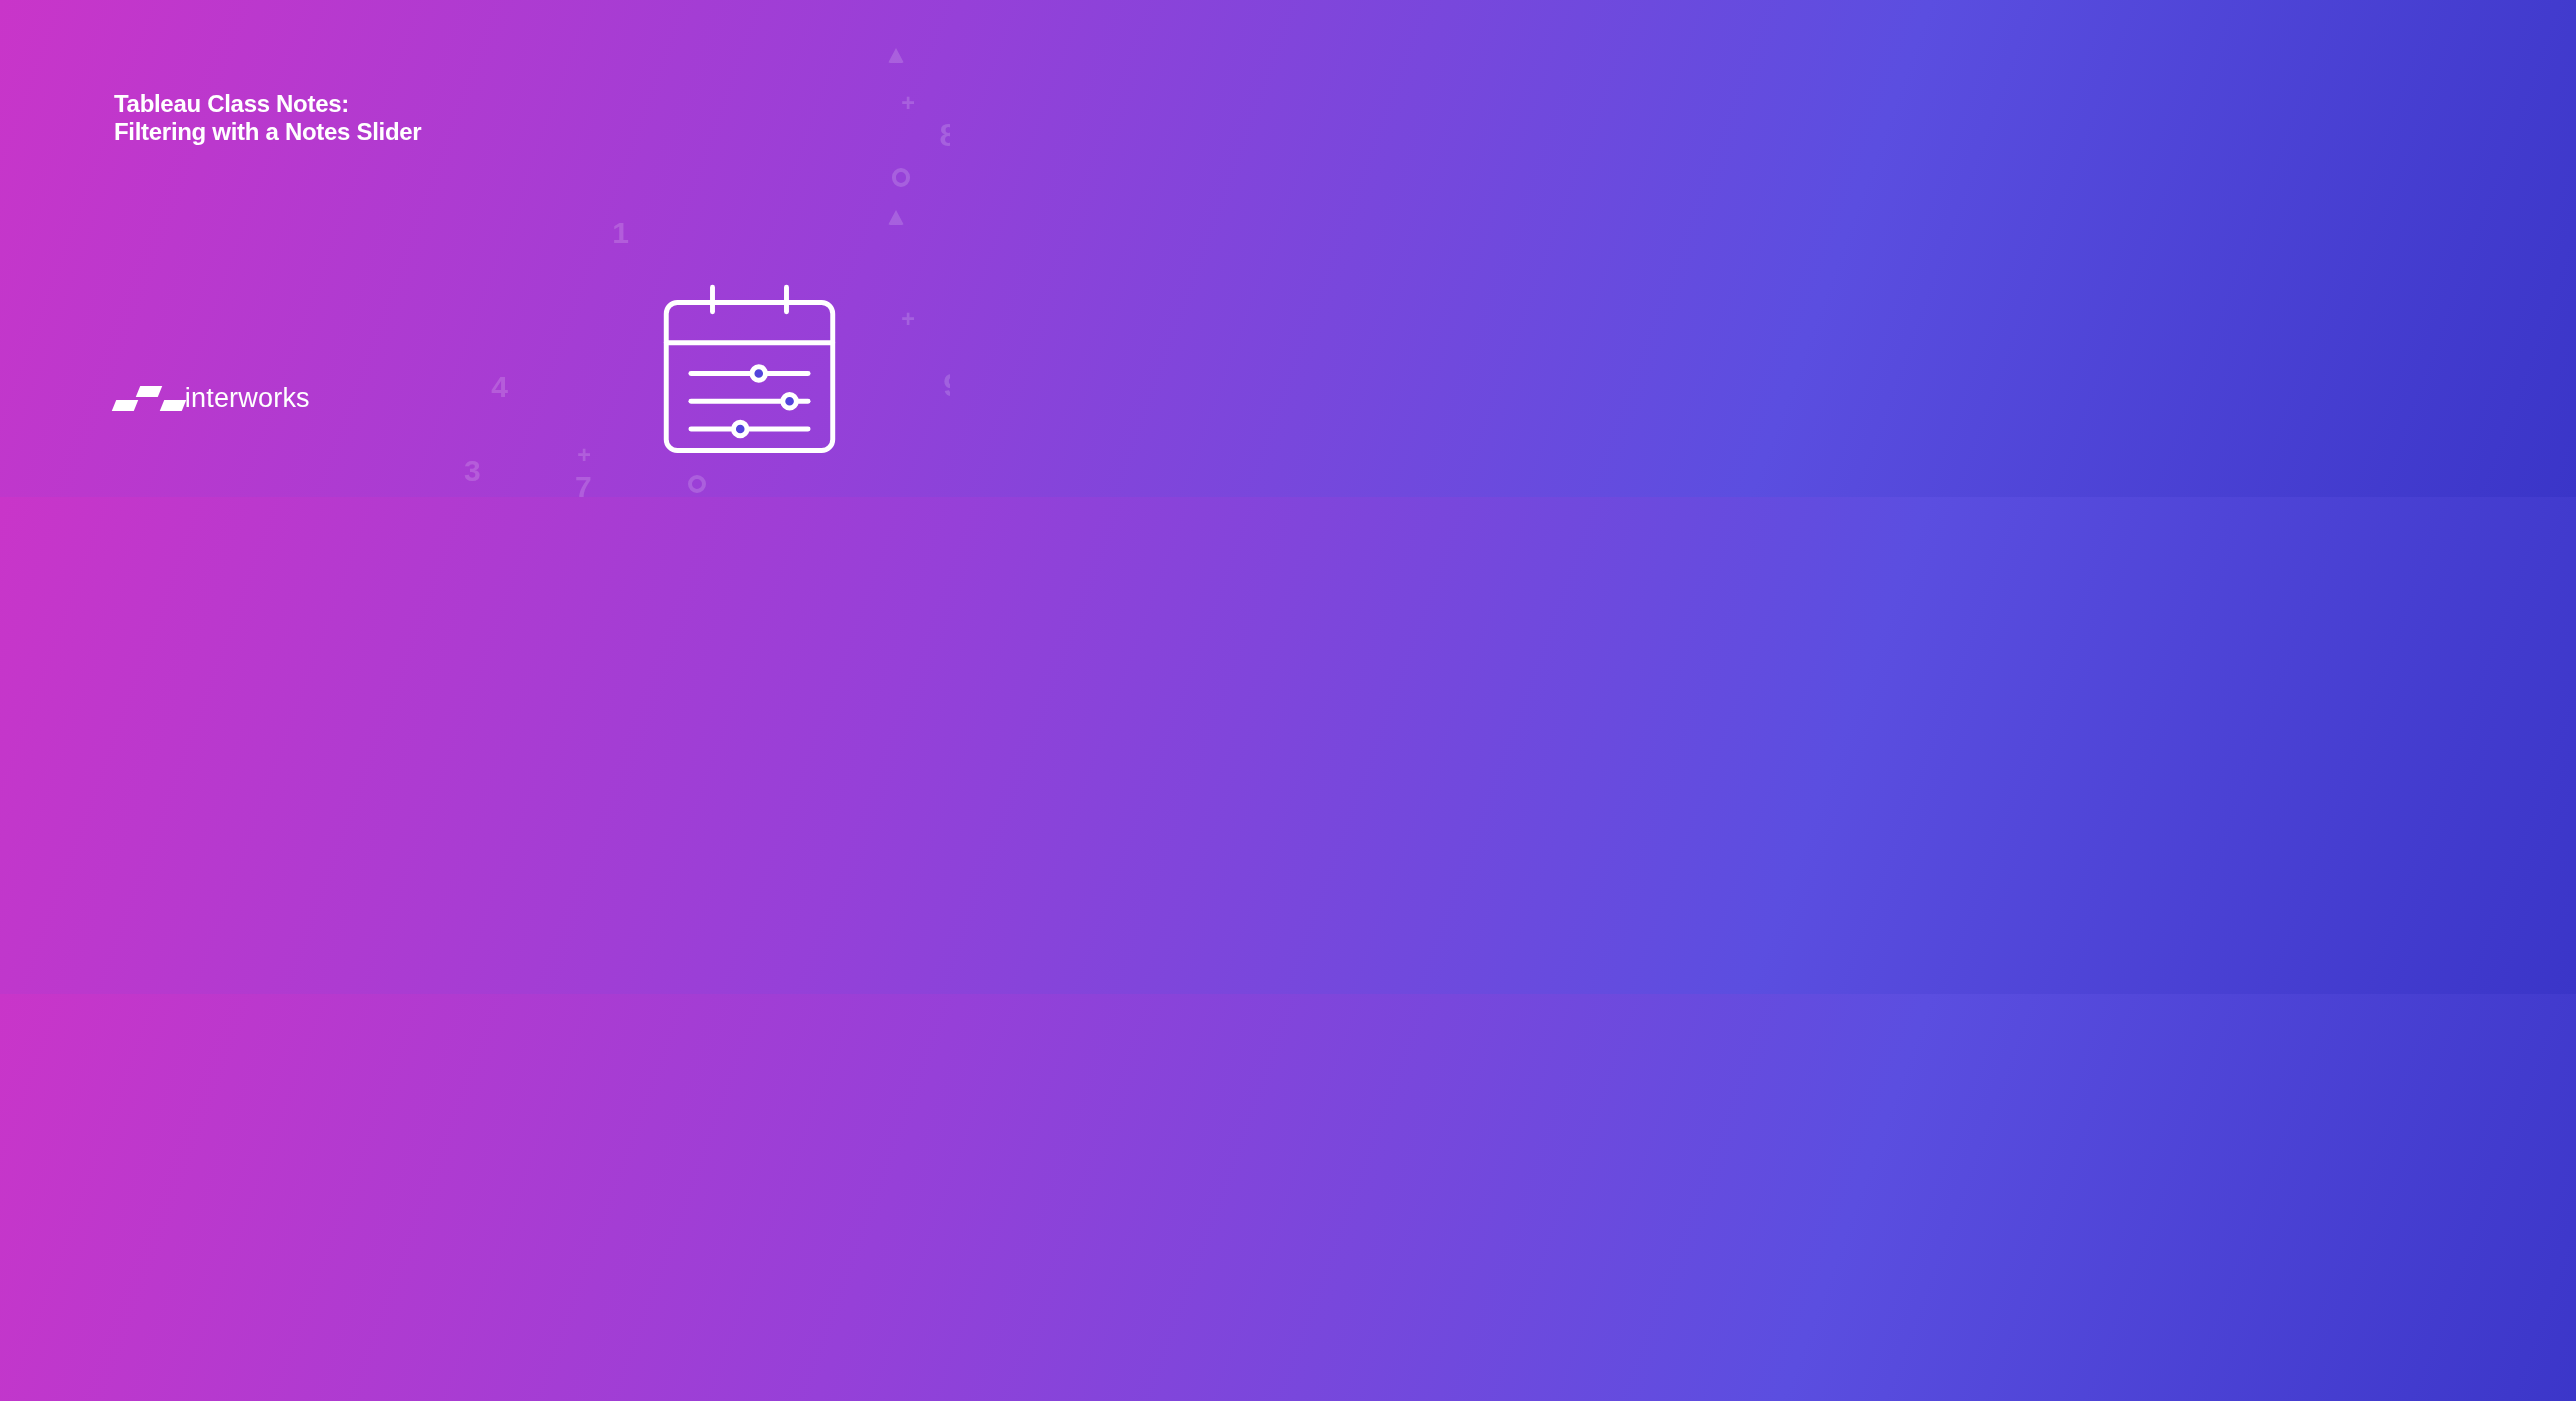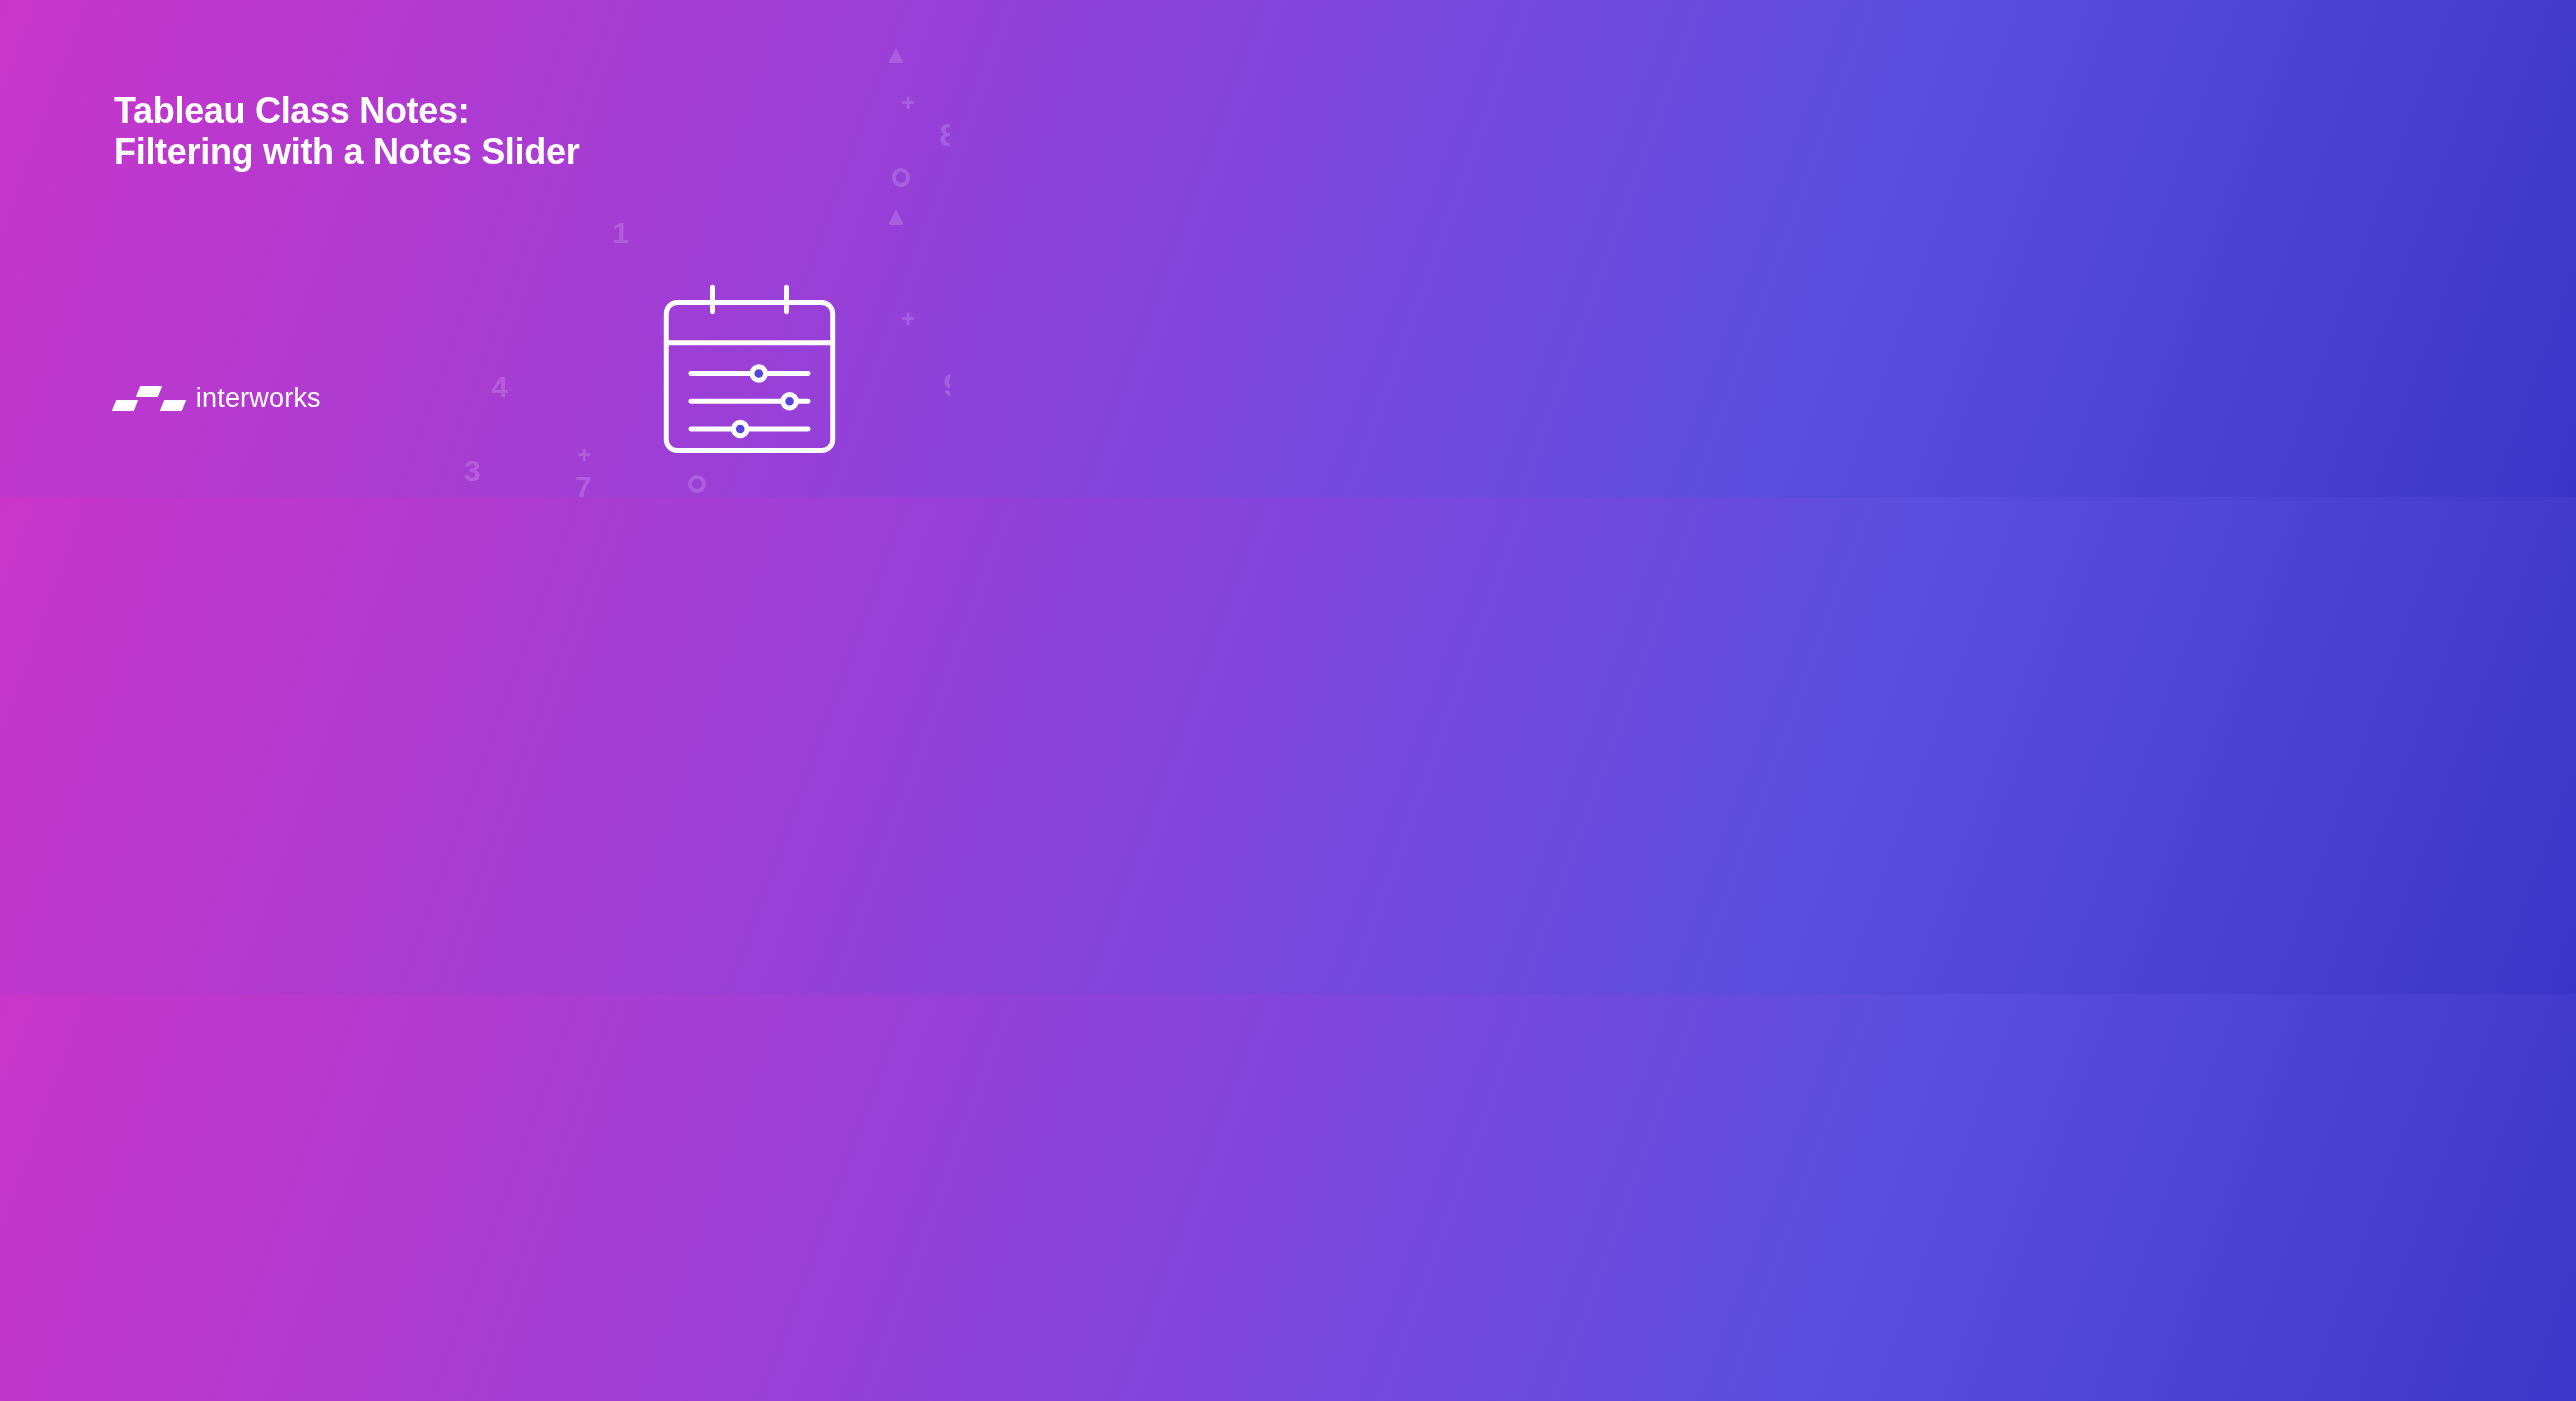--- a/index.html
+++ b/index.html
@@ -13,31 +13,31 @@
       background: linear-gradient(110deg, #c935c9 0%, #9640d8 35%, #5b4ee0 70%, #3a35c8 100%);
       font-family: -apple-system, BlinkMacSystemFont, 'Segoe UI', 'Helvetica Neue', Arial, sans-serif;
       position: relative;
       overflow: hidden;
     }
     .title {
       position: absolute;
       top: 90px;
       left: 114px;
       color: #ffffff;
-      font-size: 36px;
+      font-size: 24px;
       font-weight: 800;
       line-height: 1.15;
       letter-spacing: -0.3px;
     }
     .logo {
       position: absolute;
       bottom: 83px;
       left: 114px;
       display: flex;
-      gap: 12px;
+      gap: 1px;
     }
     .logo-mark {
       display: flex;
       gap: 1.9px;
       align-items: center;
     }
     .parallelogram {
       width: 22px;
       height: 11px;
       background: #ffffff;

